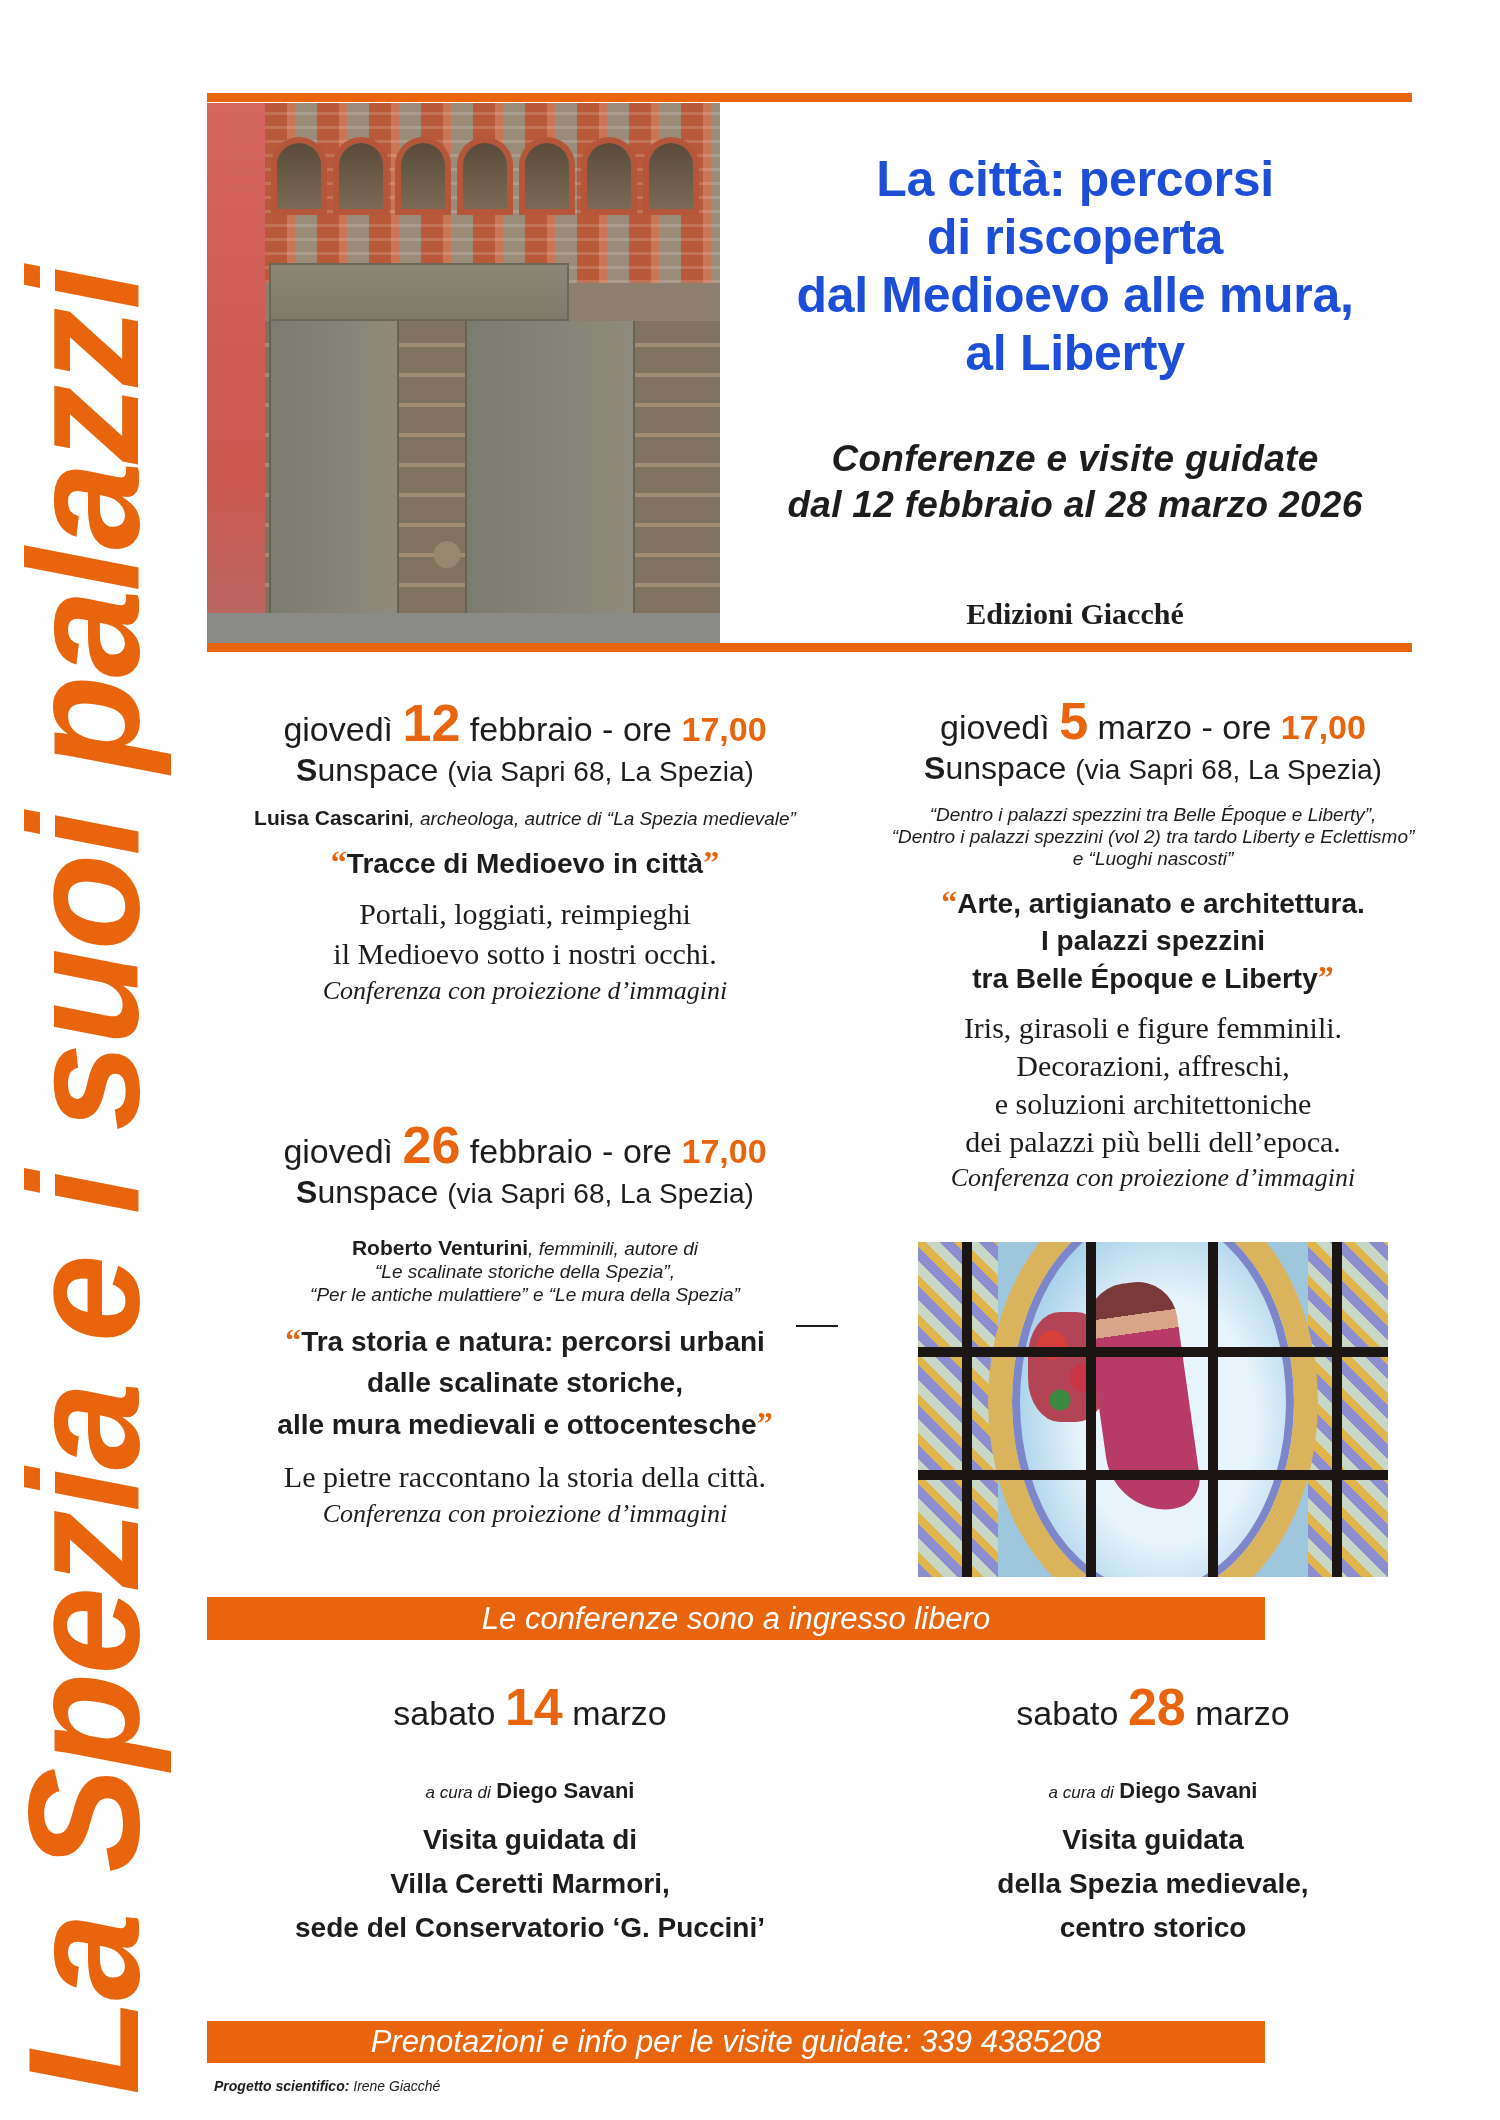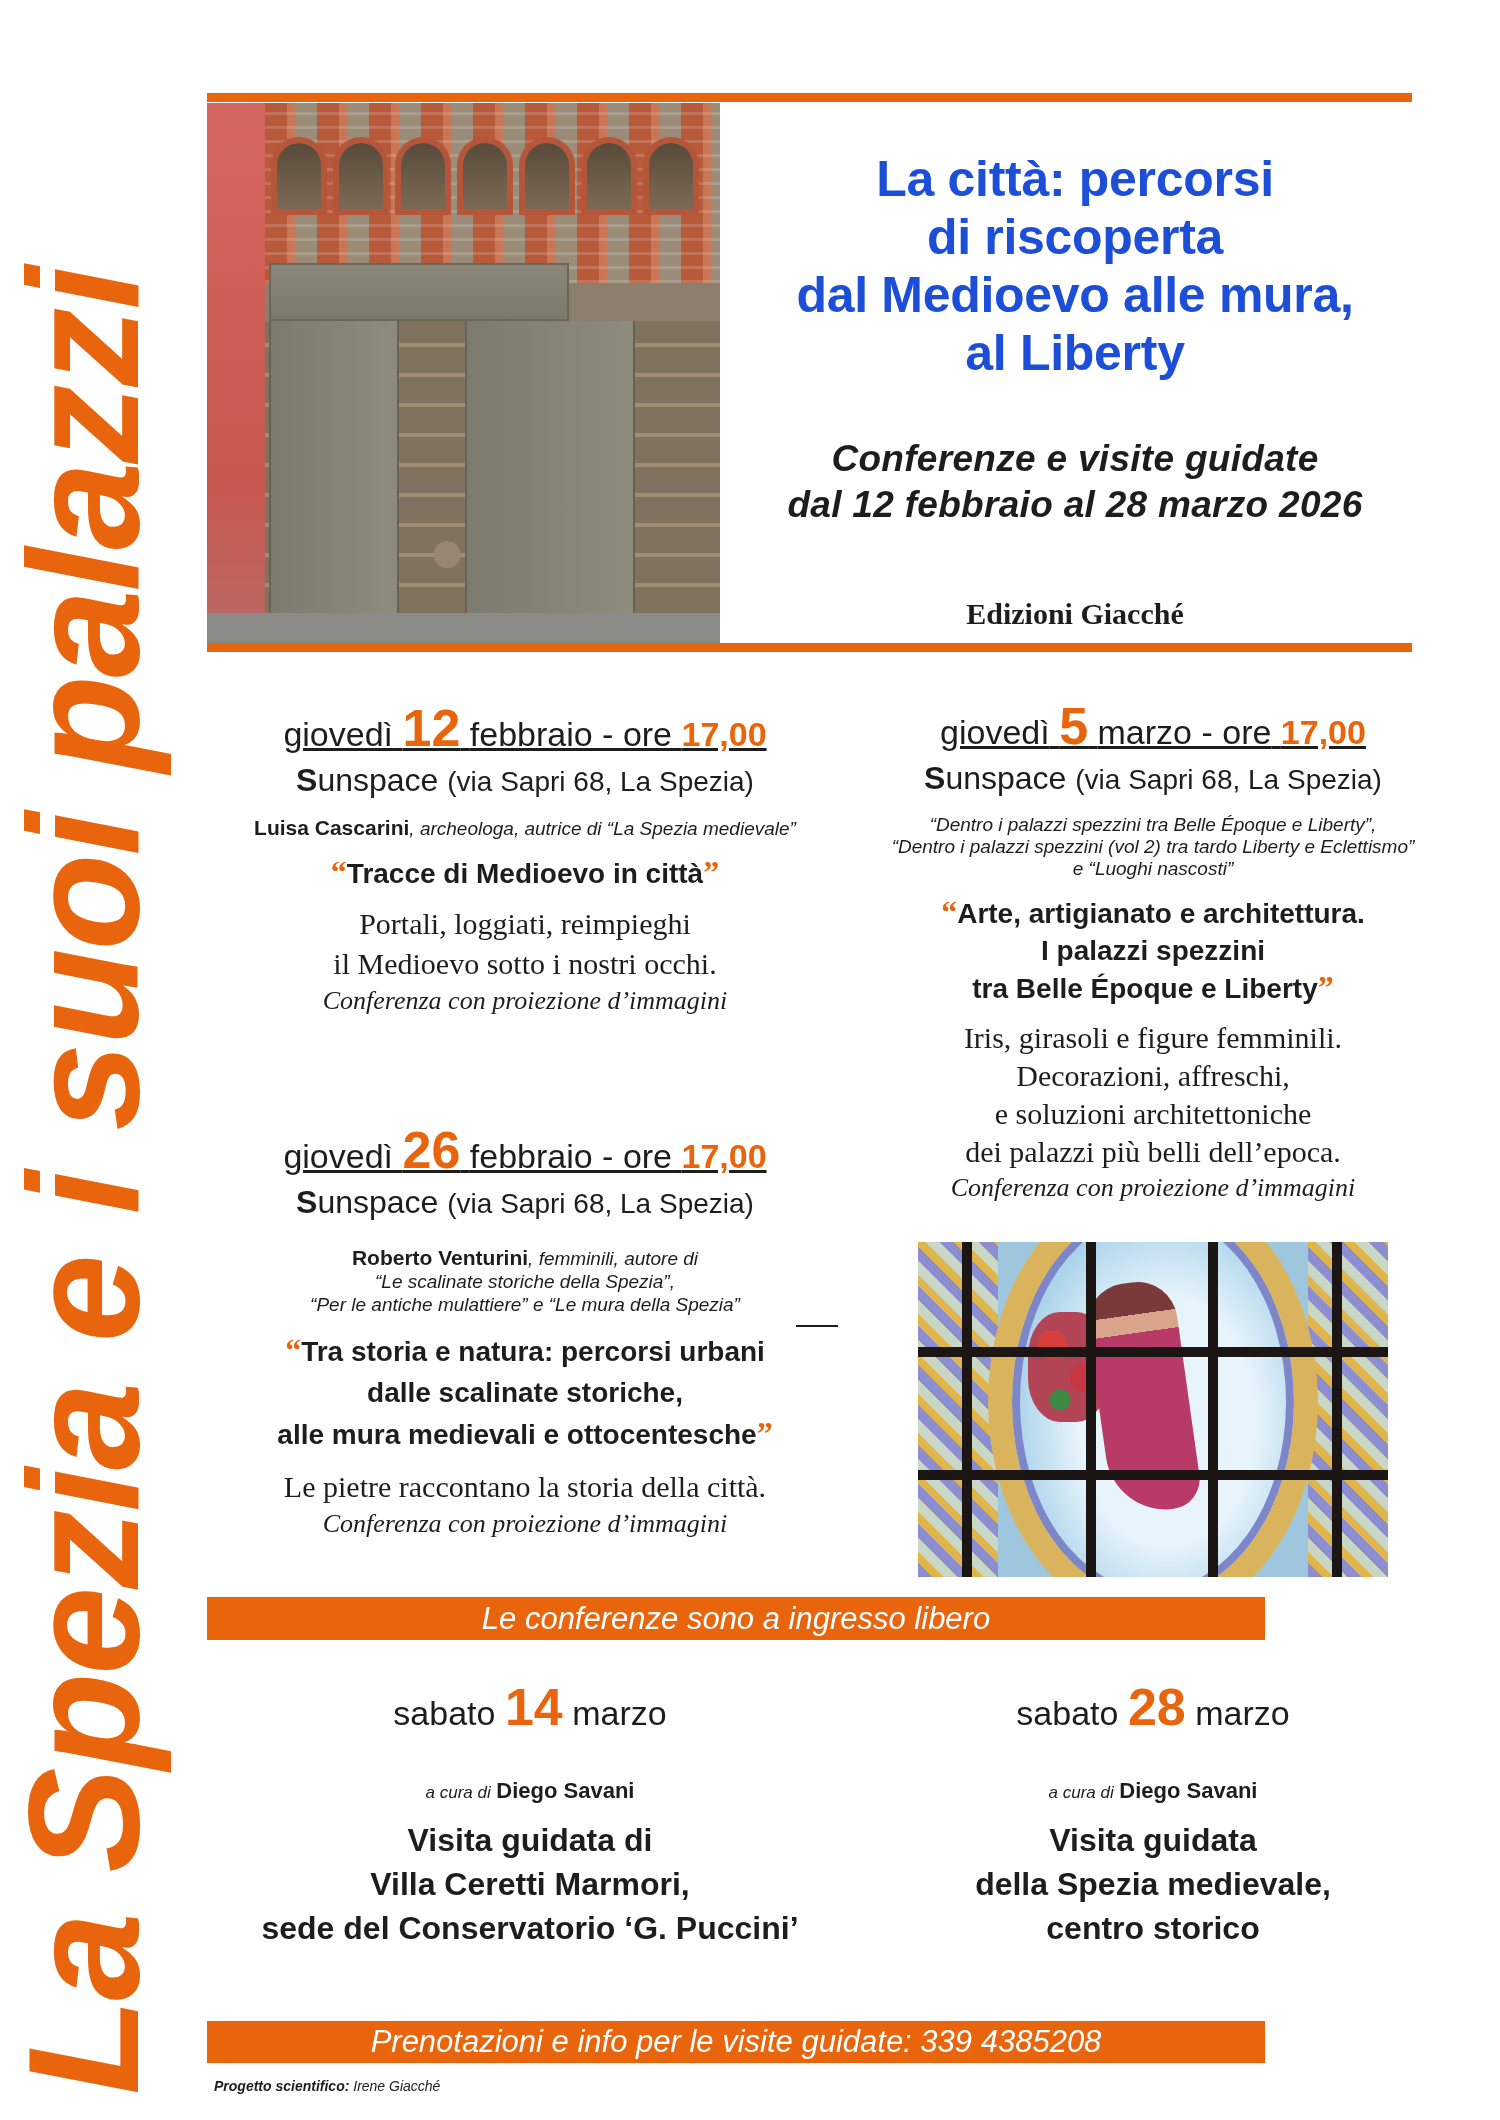--- a/index.html
+++ b/index.html
@@ -47,21 +47,21 @@
   .photo-wall .ground { position:absolute; left:0; right:0; bottom:0; height:30px; background:#8a8a86; }
 
   
   .title-block { position:absolute; left:735px; width:680px; text-align:center; }
   .main-title { top:150px; font-weight:700; font-size:50px; line-height:58px; color:#1d4ed8; letter-spacing:-0.3px; }
   .subtitle { top:436px; font-weight:700; font-style:italic; font-size:37px; line-height:46px; color:#1d1d1b; letter-spacing:0.3px; }
   .publisher { top:596px; font-family:"Liberation Serif", serif; font-weight:700; font-size:30px; line-height:36px; color:#1d1d1b; }
 
   
   .event { position:absolute; text-align:center; }
-  .ev-head { font-size:34px; line-height:52px; white-space:nowrap;text-decoration:underline; }
+  .ev-head { font-size:34px; line-height:42px; white-space:nowrap; }
   .ev-head .num { font-weight:700; font-size:52px; color:#e8650e; }
   .ev-head .time { font-weight:700; color:#e8650e; }
   .ev-venue { font-size:32px; line-height:40px; white-space:nowrap; }
   .ev-venue .s { font-weight:700; }
   .ev-venue .addr { font-size:28px; }
   .ev-speaker { font-size:19px; line-height:23px; margin-top:14px; }
   .ev-speaker b { font-size:21px; }
   .ev-speaker i { font-style:italic; }
   .ev-quote { font-weight:700; font-size:28px; line-height:37px; margin-top:14px; }
   .ev-quote .q { color:#e8650e; font-family:"Liberation Serif", serif; font-size:32px; }
@@ -86,21 +86,21 @@
     font-style:italic; font-size:31px; }
   .bar1 { top:1597px; height:43px; line-height:43px; }
   .bar2 { top:2021px; height:42px; line-height:42px; }
 
   .visit { position:absolute; text-align:center; }
   .visit-date { font-size:34px; line-height:42px; white-space:nowrap; }
   .visit-date .num { font-weight:700; font-size:52px; color:#e8650e; }
   .visit-curator { font-size:20px; line-height:26px; margin-top:44px; }
   .visit-curator i { font-style:italic; font-size:17px; }
   .visit-curator b { font-weight:700; font-size:22px; }
-  .visit-title { font-weight:700; font-size:32px; line-height:44px; margin-top:12px; }
+  .visit-title { font-weight:700; font-size:28px; line-height:44px; margin-top:12px; }
 
   .credit { position:absolute; left:214px; top:2078px; font-size:14px; font-style:italic; }
   .credit b { font-style:italic; }
   .stray { position:absolute; left:796px; top:1325px; width:42px; height:2px; background:#1d1d1b; }
 </style>
 </head>
 <body>
 
 <div class="vertical-title">La Spezia e i suoi palazzi</div>
 

